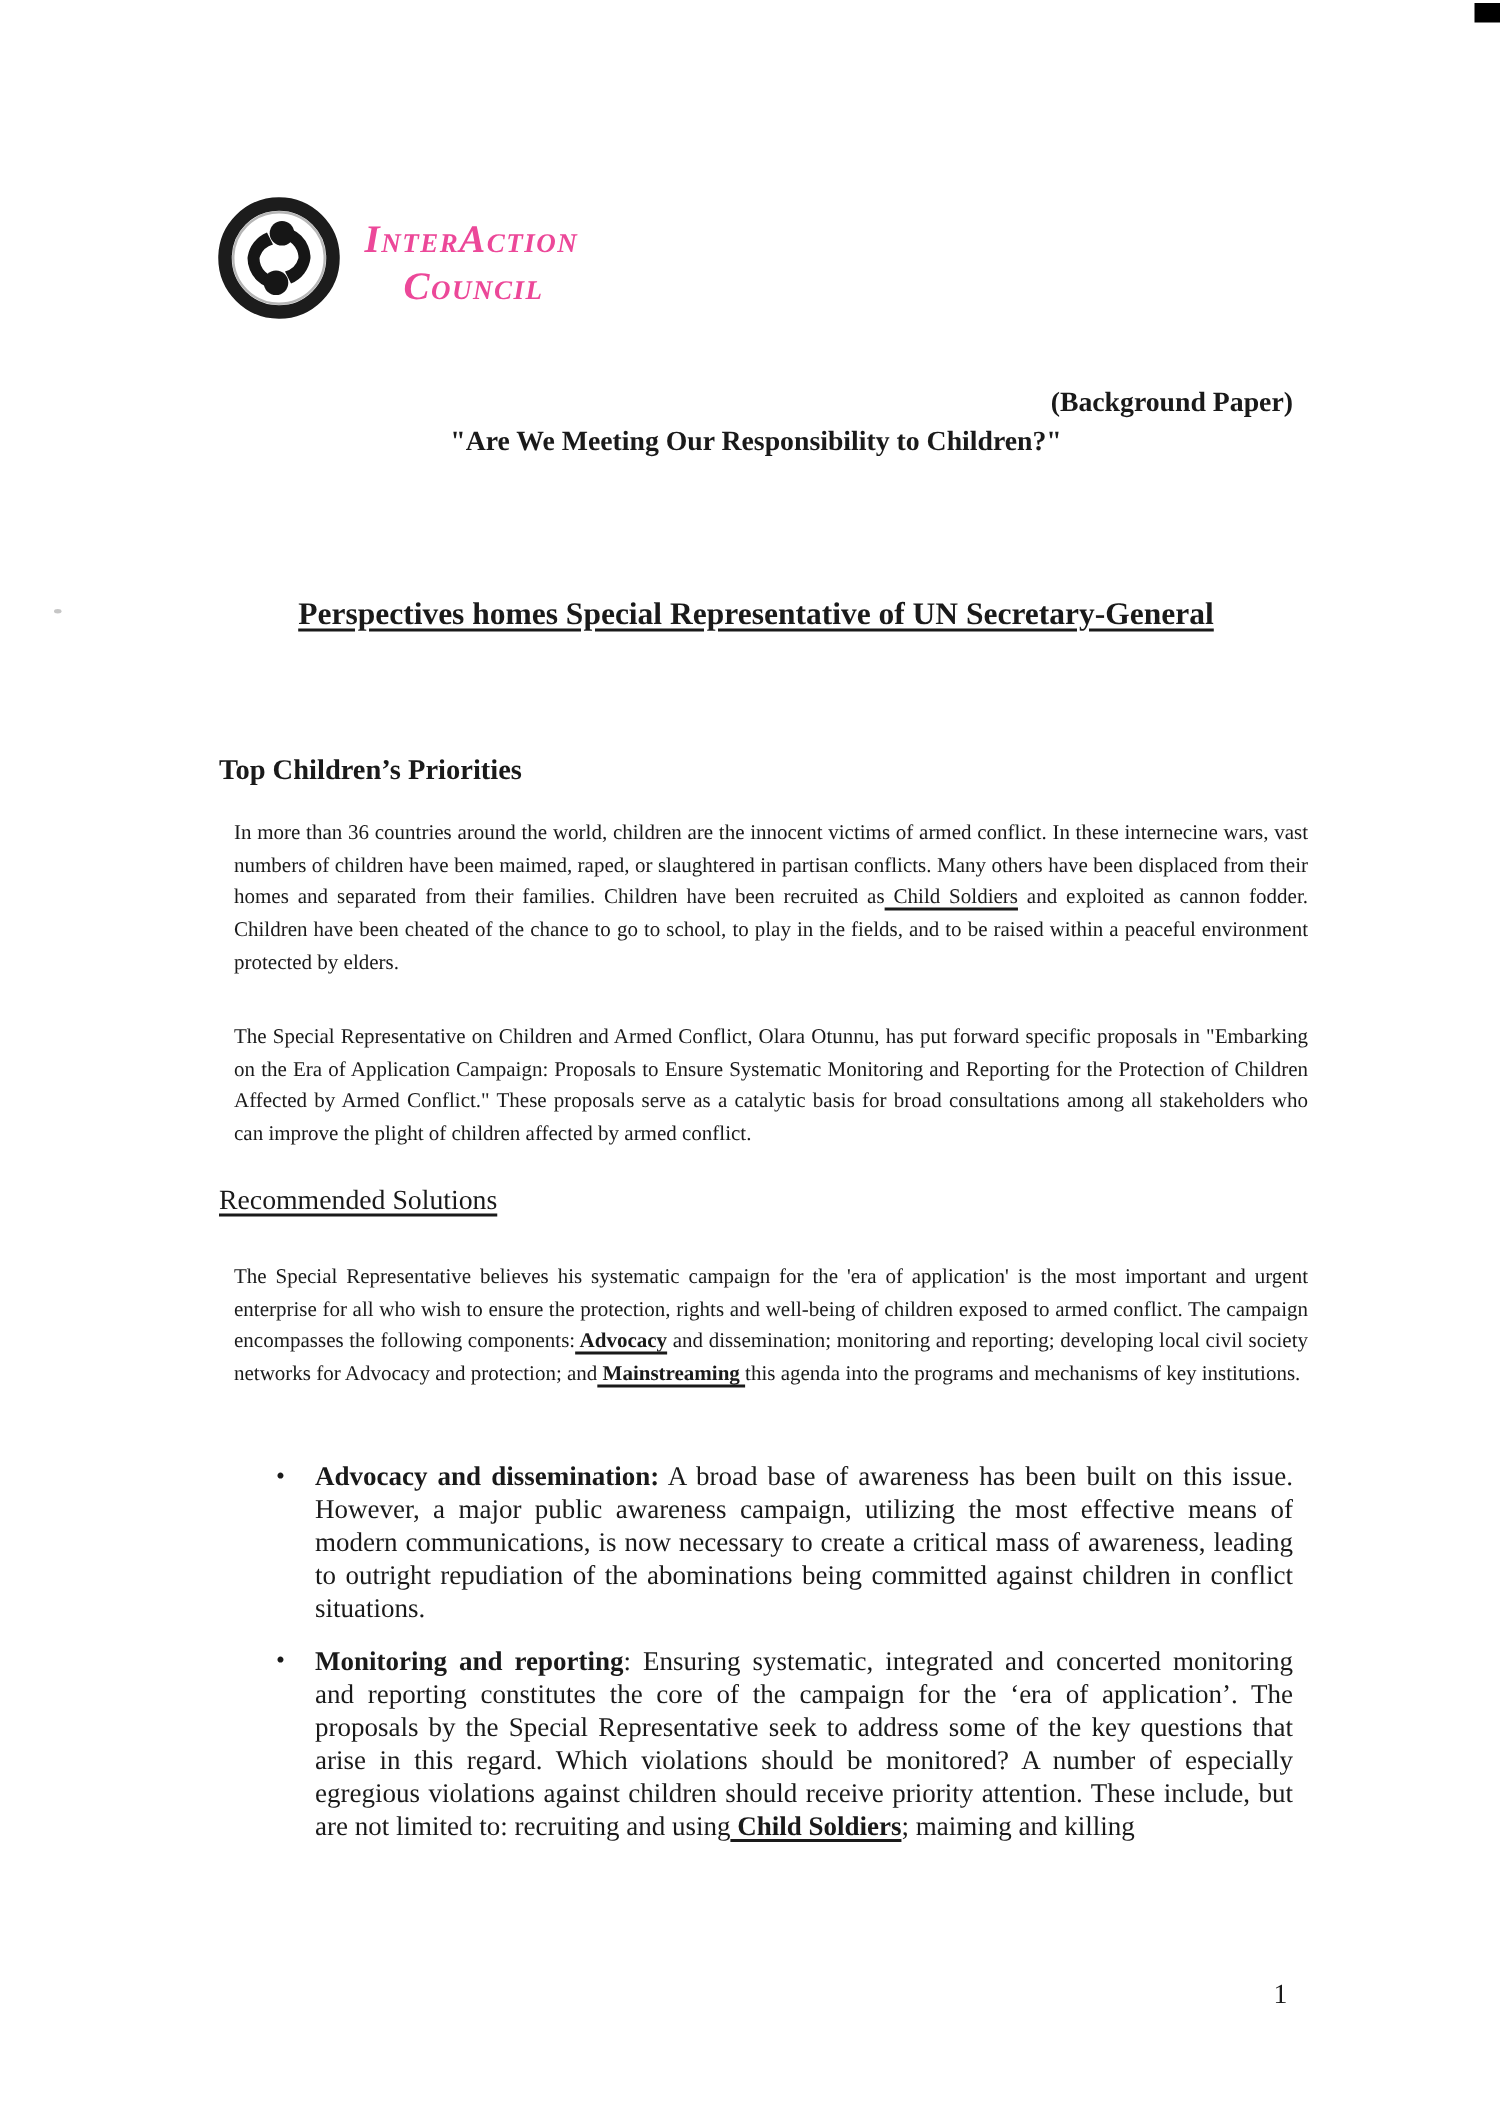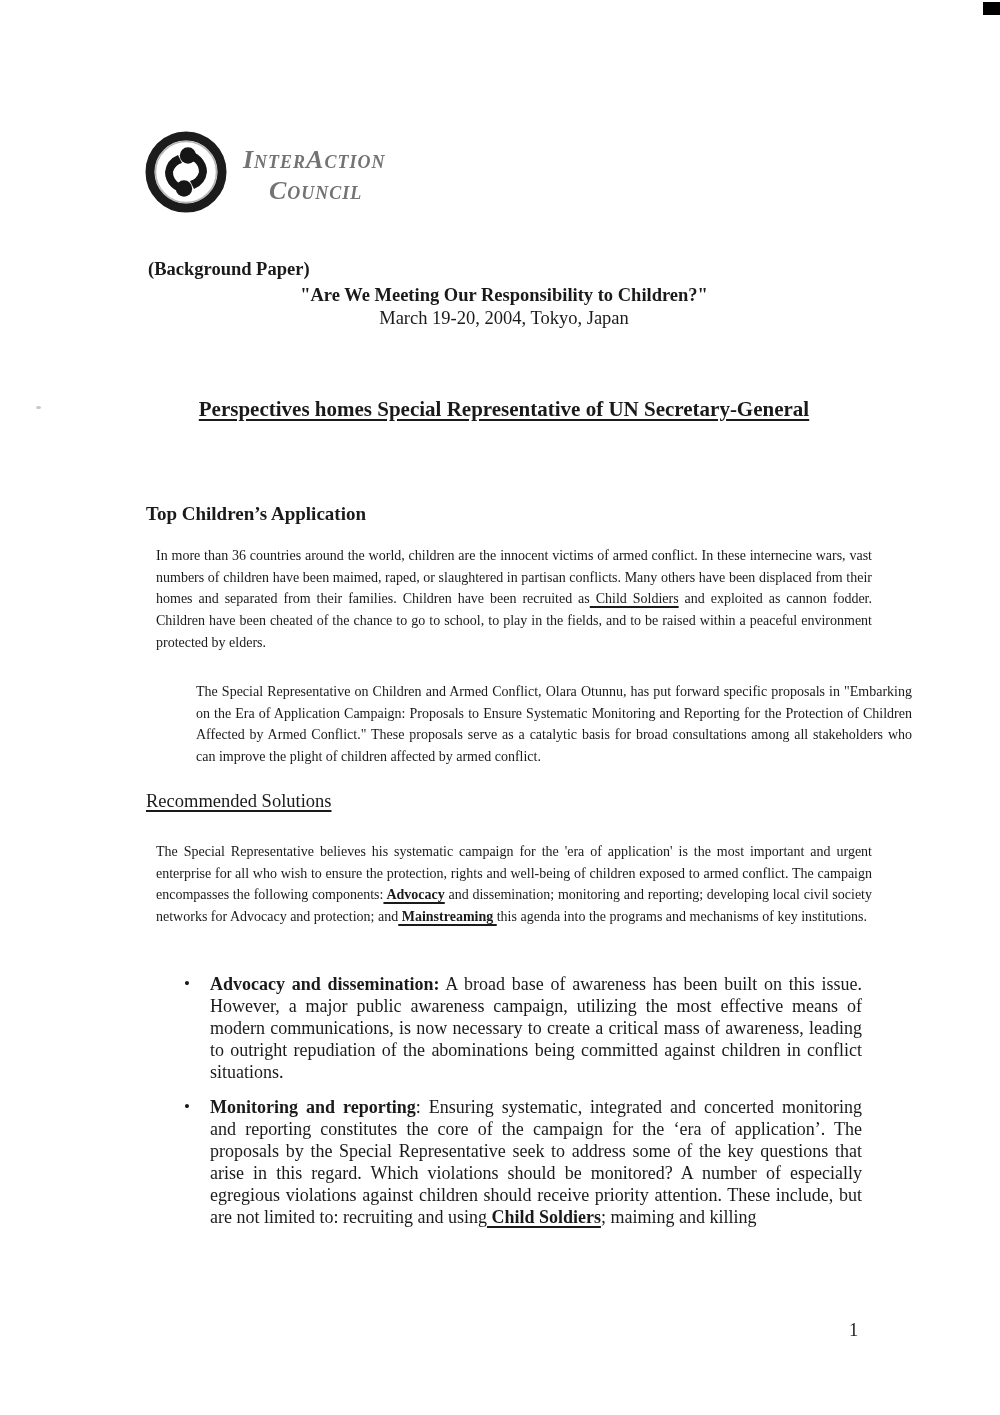--- a/index.html
+++ b/index.html
@@ -19,48 +19,48 @@
   .logo{position:absolute;top:131px;left:145px;display:flex;align-items:flex-start;gap:16px;}
   .logo-mark svg{width:82px;height:82px;display:block;}
   .logo-text{
     margin-top:13px;
     font-style:italic;
     font-variant:small-caps;
     font-weight:bold;
     font-size:26px;
     line-height:31px;
     letter-spacing:1px;
-    color:#737373;
+    color:#ec4899;
   }
   .logo-line2{margin-left:26px;}
 
   
   .meta{position:absolute;top:258px;left:146px;width:716px;font-size:18.5px;line-height:23.5px;}
-  .meta .left{text-align:left;margin-left:2px;margin-bottom:2px;}
+  .meta .left{text-align:right;margin-left:22px;margin-bottom:2px;}
   .meta .center{text-align:center;}
 
   
   .doc-title{
     position:absolute;top:395px;left:146px;width:716px;
     text-align:center;font-weight:bold;font-size:21px;line-height:29px;
   }
   .doc-title .tl{text-decoration:underline;text-decoration-thickness:2px;text-underline-offset:3px;}
 
   .h-top{position:absolute;top:503px;left:146px;font-size:19px;font-weight:bold;}
   .h-rec{
     position:absolute;top:791px;left:146px;font-size:18.5px;font-weight:normal;
     text-decoration:underline;text-decoration-thickness:1.5px;text-underline-offset:3px;
   }
 
   .para{
     position:absolute;left:156px;width:716px;
     font-size:14px;line-height:21.7px;text-align:justify;
   }
   .p1{top:531px;}
-  .p2{top:667px;margin-left:40px;}
+  .p2{top:667px;}
   .p3{top:827px;}
 
   .bullet{
     position:absolute;left:210px;width:652px;
     font-size:18px;line-height:21.9px;text-align:justify;
   }
   .bl1{top:974px;}
   .bl2{top:1097px;}
   .bullet .marker{position:absolute;left:-26px;top:-1px;font-size:17px;}
 
@@ -97,28 +97,27 @@
     </span>
     <div class="logo-text">
       <div class="logo-line1">InterAction</div>
       <div class="logo-line2">Council</div>
     </div>
   </div>
 
   <div class="meta">
     <div class="left b">(Background Paper)</div>
     <div class="center b">"Are We Meeting Our Responsibility to Children?"</div>
-    <div class="center">March 19-20, 2004, Tokyo, Japan</div>
   </div>
 
   <div class="doc-title">
     <div><span class="tl">Perspectives homes Special Representative of UN Secretary-General</span></div>
   </div>
 
-  <div class="h-top">Top Children’s Application</div>
+  <div class="h-top">Top Children’s Priorities</div>
 
   <p class="para p1"><span>In more than 36 countries around the world, children are the innocent victims of armed conflict. In these internecine wars, vast numbers of children have been maimed, raped, or slaughtered in partisan conflicts. Many others have been displaced from their homes and separated from their families. Children have been recruited as</span><span class="u"> Child Soldiers</span><span> and exploited as cannon fodder. Children have been cheated of the chance to go to school, to play in the fields, and to be raised within a peaceful environment protected by elders.</span></p>
 
   <p class="para p2">The Special Representative on Children and Armed Conflict, Olara Otunnu, has put forward specific proposals in "Embarking on the Era of Application Campaign: Proposals to Ensure Systematic Monitoring and Reporting for the Protection of Children Affected by Armed Conflict." These proposals serve as a catalytic basis for broad consultations among all stakeholders who can improve the plight of children affected by armed conflict.</p>
 
   <div class="h-rec">Recommended Solutions</div>
 
   <p class="para p3"><span>The Special Representative believes his systematic campaign for the 'era of application' is the most important and urgent enterprise for all who wish to ensure the protection, rights and well-being of children exposed to armed conflict. The campaign encompasses the following components:</span><span class="bu"> Advocacy</span><span> and dissemination; monitoring and reporting; developing local civil society networks for Advocacy and protection; and</span><span class="bu"> Mainstreaming </span><span>this agenda into the programs and mechanisms of key institutions.</span></p>
 
   <div class="bullet bl1">

